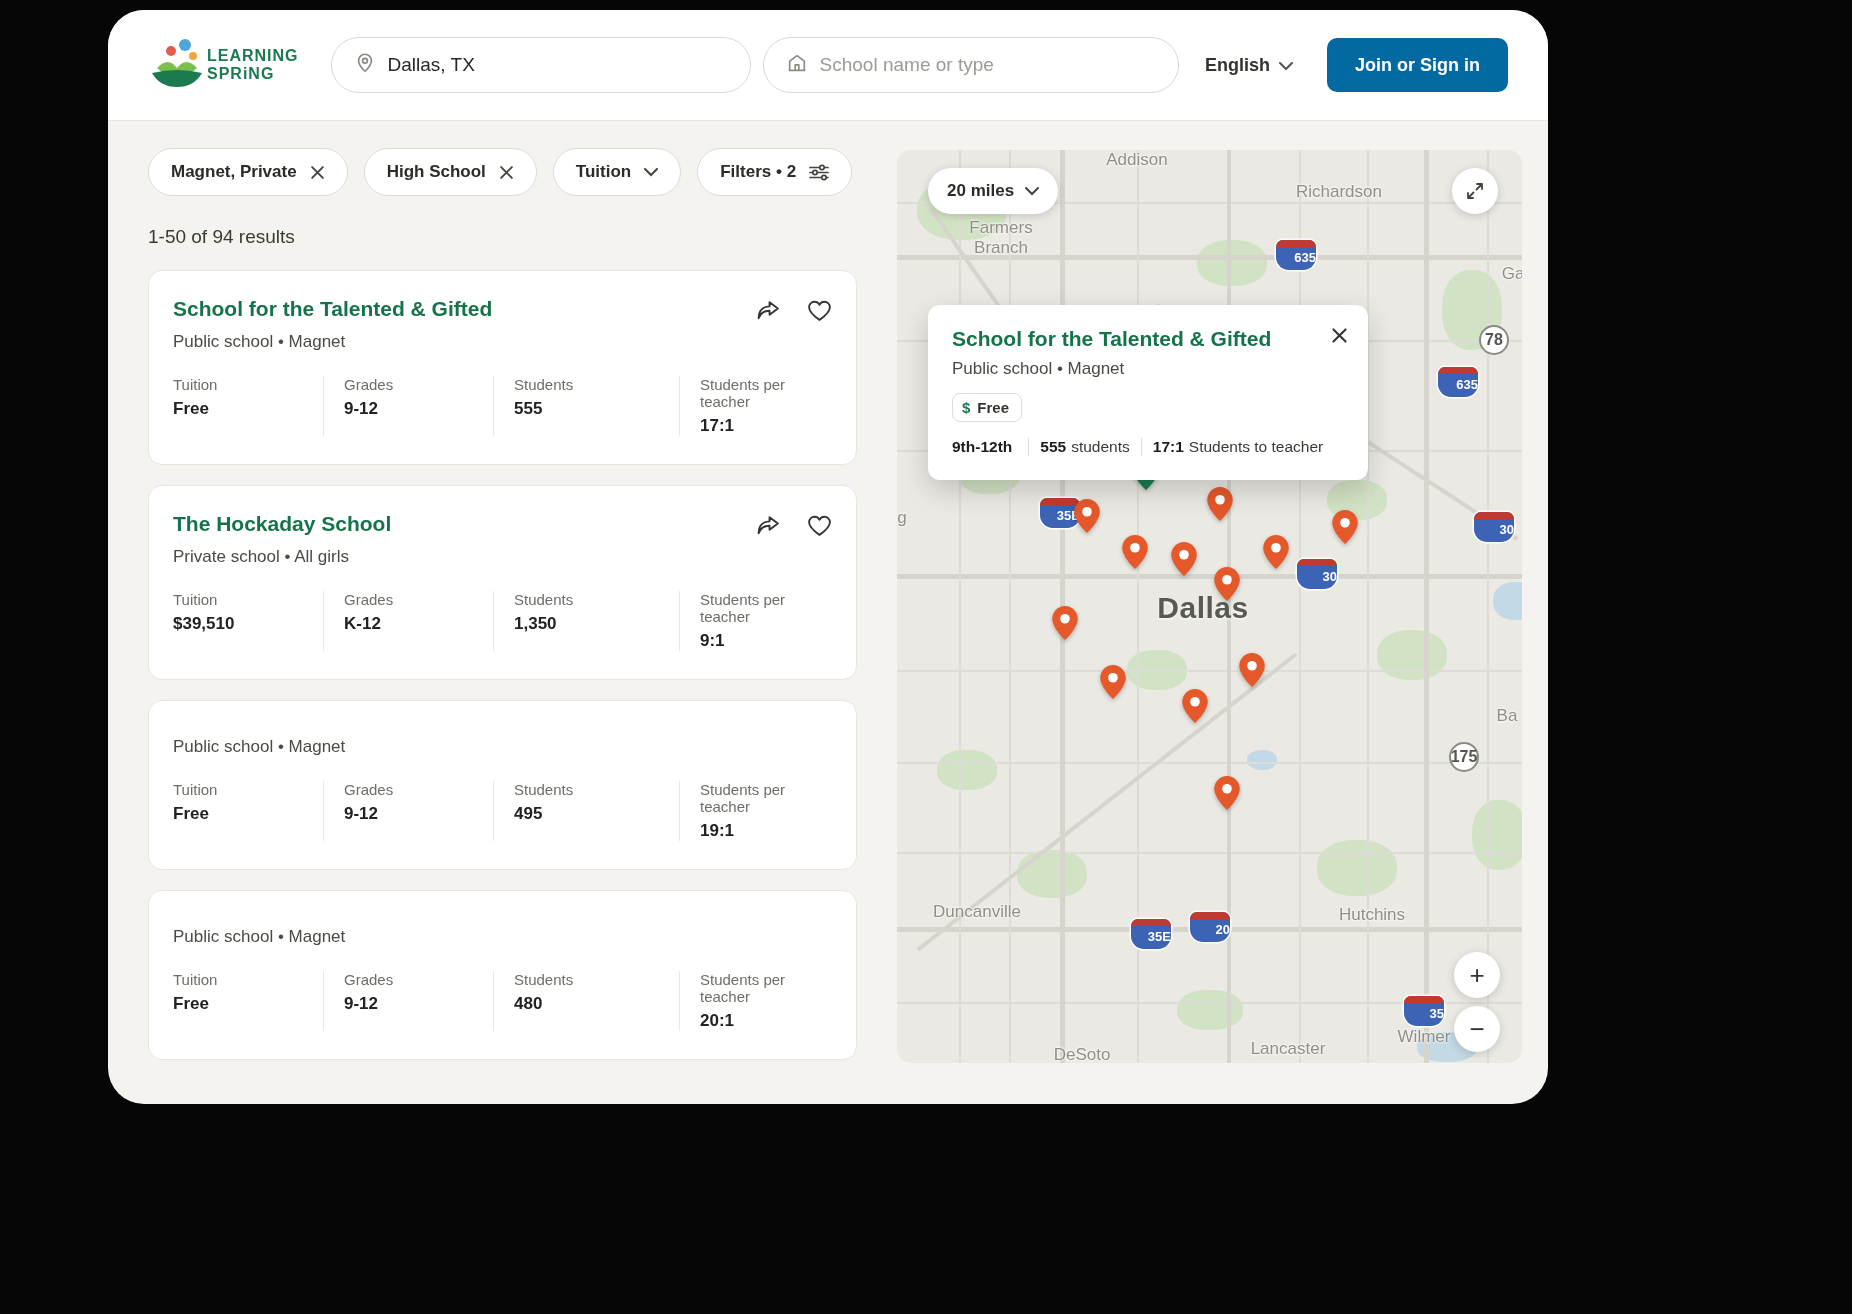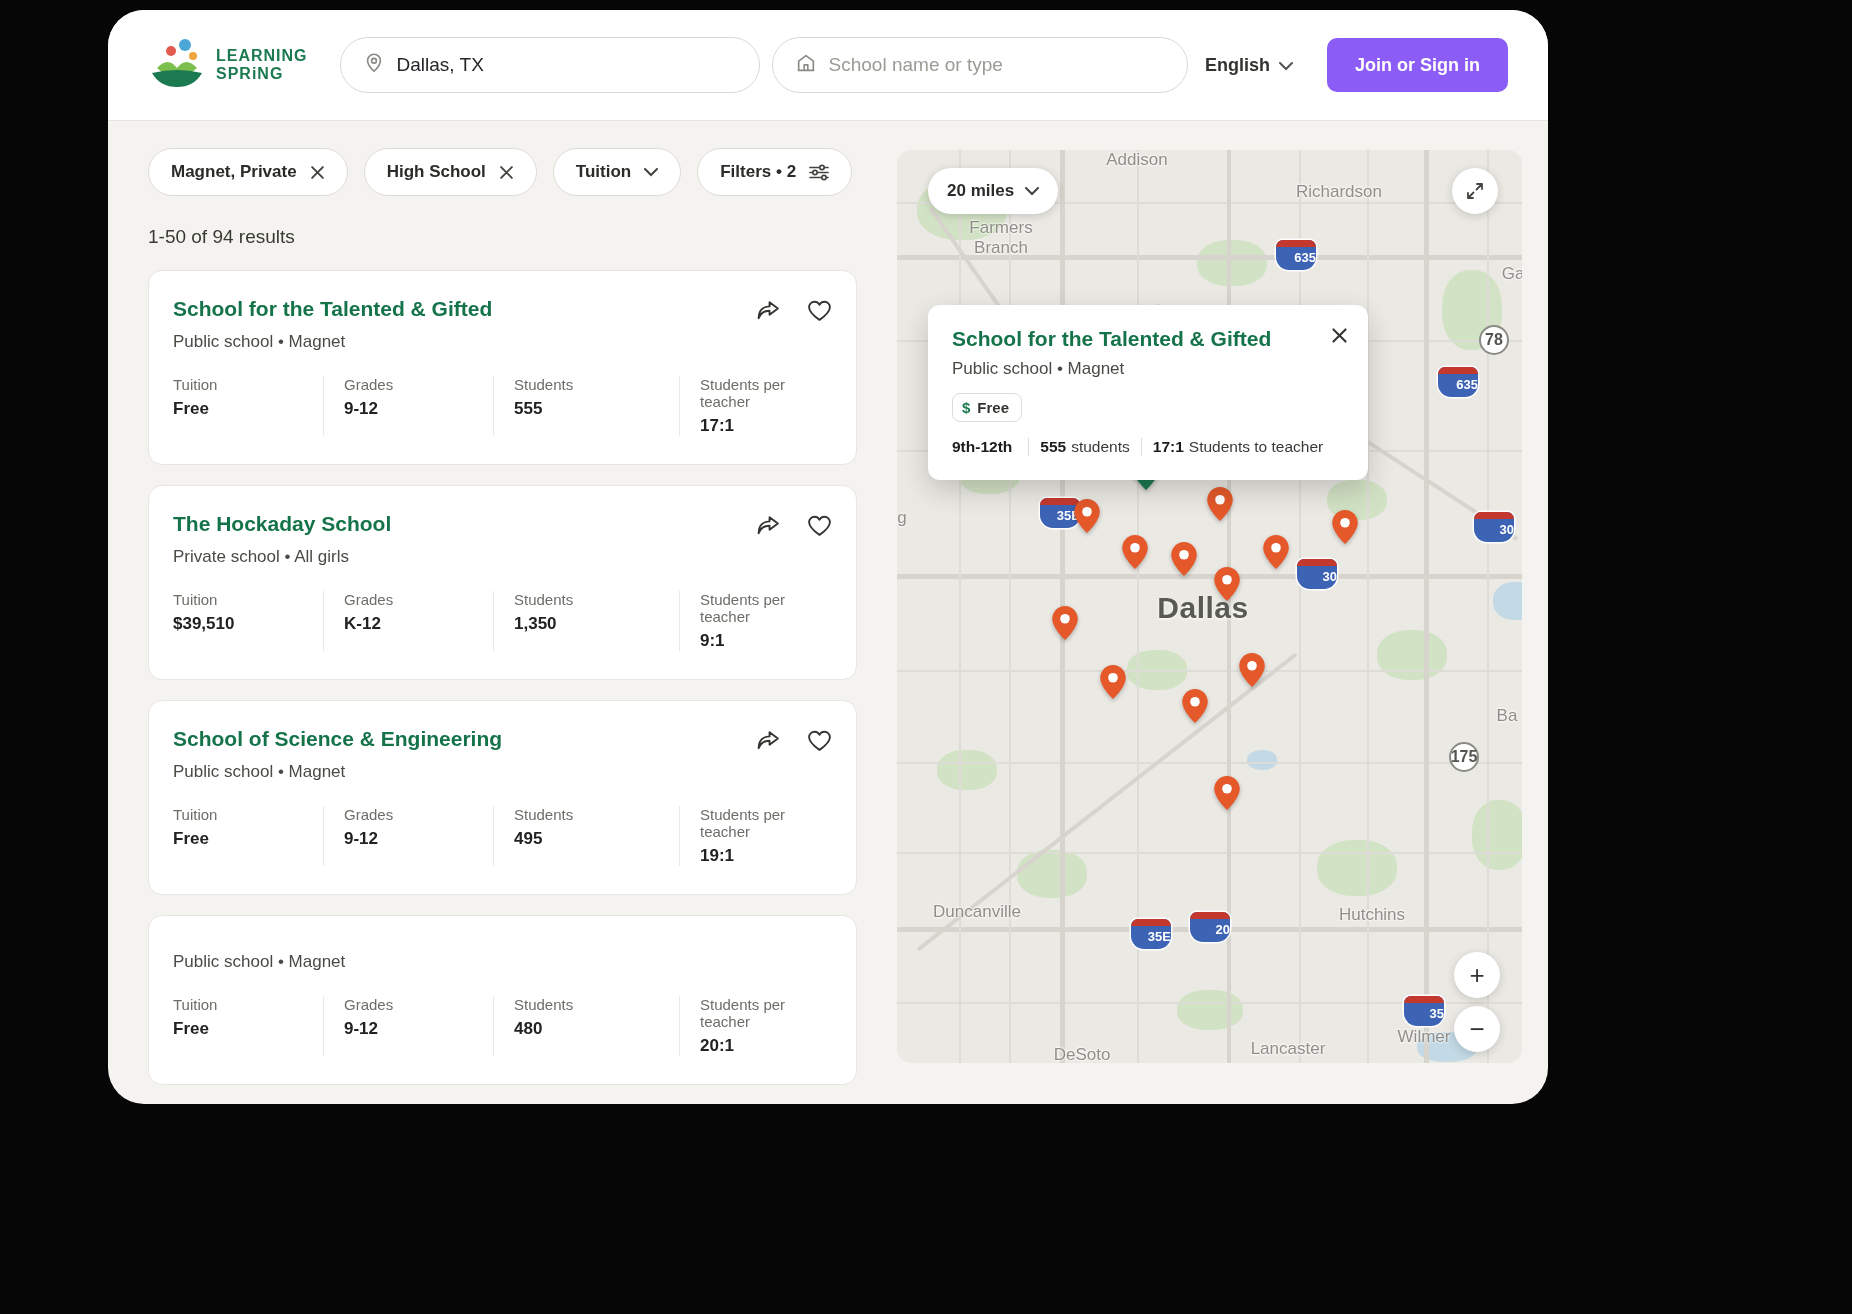--- a/index.html
+++ b/index.html
@@ -4,33 +4,33 @@
 <style>
   * { margin:0; padding:0; box-sizing:border-box; }
   html,body { width:1852px; height:1314px; background:#060606; font-family:"Liberation Sans","DejaVu Sans",sans-serif; overflow:hidden; }
 
   .page { position:absolute; left:108px; top:10px; width:1440px; height:1094px;
           background:#f4f3ef; border-radius:36px; overflow:hidden; }
 
   
   .header { height:110px; background:#fff; display:flex; align-items:center; padding:0 40px;
             box-shadow:0 1px 0 rgba(0,0,0,.05); position:relative; z-index:20; }
-  .logo { display:flex; align-items:center; gap:10px; margin-right:22px; cursor:pointer; }
+  .logo { display:flex; align-items:center; gap:1px; margin-right:22px; cursor:pointer; }
   .logo-text { color:#1B7A4F; font-weight:800; font-size:16px; letter-spacing:1px; line-height:1.15; }
   .pill-input { display:flex; align-items:center; gap:12px; height:56px; background:#fff;
                 border:1.5px solid #d8d7d1; border-radius:28px; padding:0 22px; }
   .pill-input input { border:none; outline:none; font-size:19px; font-family:inherit; width:100%;
                       color:#26262a; background:transparent; }
   .pill-input input::placeholder { color:#9b9b95; }
   .search-pill { width:416px; margin-left:12px; }
   .location-pill { width:420px; margin-left:10px; }
   .header-spacer { flex:1; }
   .lang { display:flex; align-items:center; gap:9px; font-size:18px; font-weight:600; color:#33332f;
           margin-right:34px; cursor:pointer; }
-  .join-btn { height:54px; background:#8b5cf6; color:#fff; border:none; border-radius:10px;
+  .join-btn { height:54px; background:#0369a1; color:#fff; border:none; border-radius:10px;
               font-size:18px; font-weight:bold; padding:0 28px; font-family:inherit; cursor:pointer; }
 
   
   .content { position:relative; height:984px; }
   .left-col { width:709px; margin-left:40px; padding-top:28px; }
   .chips { display:flex; gap:16px; }
   .chip { height:48px; background:#fff; border:1.5px solid #dcdbd5; border-radius:24px;
           display:flex; align-items:center; gap:13px; padding:0 22px; font-size:17px;
           font-weight:bold; color:#2b2b28; cursor:pointer; white-space:nowrap; }
   .chip .chip-x, .chip .chip-ic { display:flex; align-items:center; }
@@ -280,35 +280,20 @@
   </div>
 
   <div class="stat">
     <div class="stat-label">Students per teacher</div>
     <div class="stat-value">9:1</div>
   </div>
 </div>
   </article>
 
   <article class="card">
-    <div class="card-top">
-      <h2 class="card-title">School of Science &amp; Engineering</h2>
-      <div class="card-actions">
-        <button class="icon-btn">
-          <svg width="25" height="23" viewBox="0 0 24 22" fill="none" stroke="#33332f" stroke-width="1.8" stroke-linejoin="round" stroke-linecap="round">
-            <path d="M13 3 L21 9 L13 15 V11.2 C6.5 11.2 4 14 2.5 18.5 C2.5 11 6.5 7.4 13 7.1 Z"></path>
-          </svg>
-        </button>
-        <button class="icon-btn">
-          <svg width="25" height="23" viewBox="0 0 24 22" fill="none" stroke="#33332f" stroke-width="1.8" stroke-linejoin="round">
-            <path d="M12 20 C5 15 2 11.5 2 7.8 C2 4.9 4.3 2.6 7.2 2.6 C9.2 2.6 11 3.7 12 5.4 C13 3.7 14.8 2.6 16.8 2.6 C19.7 2.6 22 4.9 22 7.8 C22 11.5 19 15 12 20 Z"></path>
-          </svg>
-        </button>
-      </div>
-    </div>
     <p class="card-subtitle">Public school • Magnet</p>
     <div class="stats-row">
   <div class="stat">
     <div class="stat-label">Tuition</div>
     <div class="stat-value">Free</div>
   </div>
 
   <div class="stat">
     <div class="stat-label">Grades</div>
     <div class="stat-value">9-12</div>

